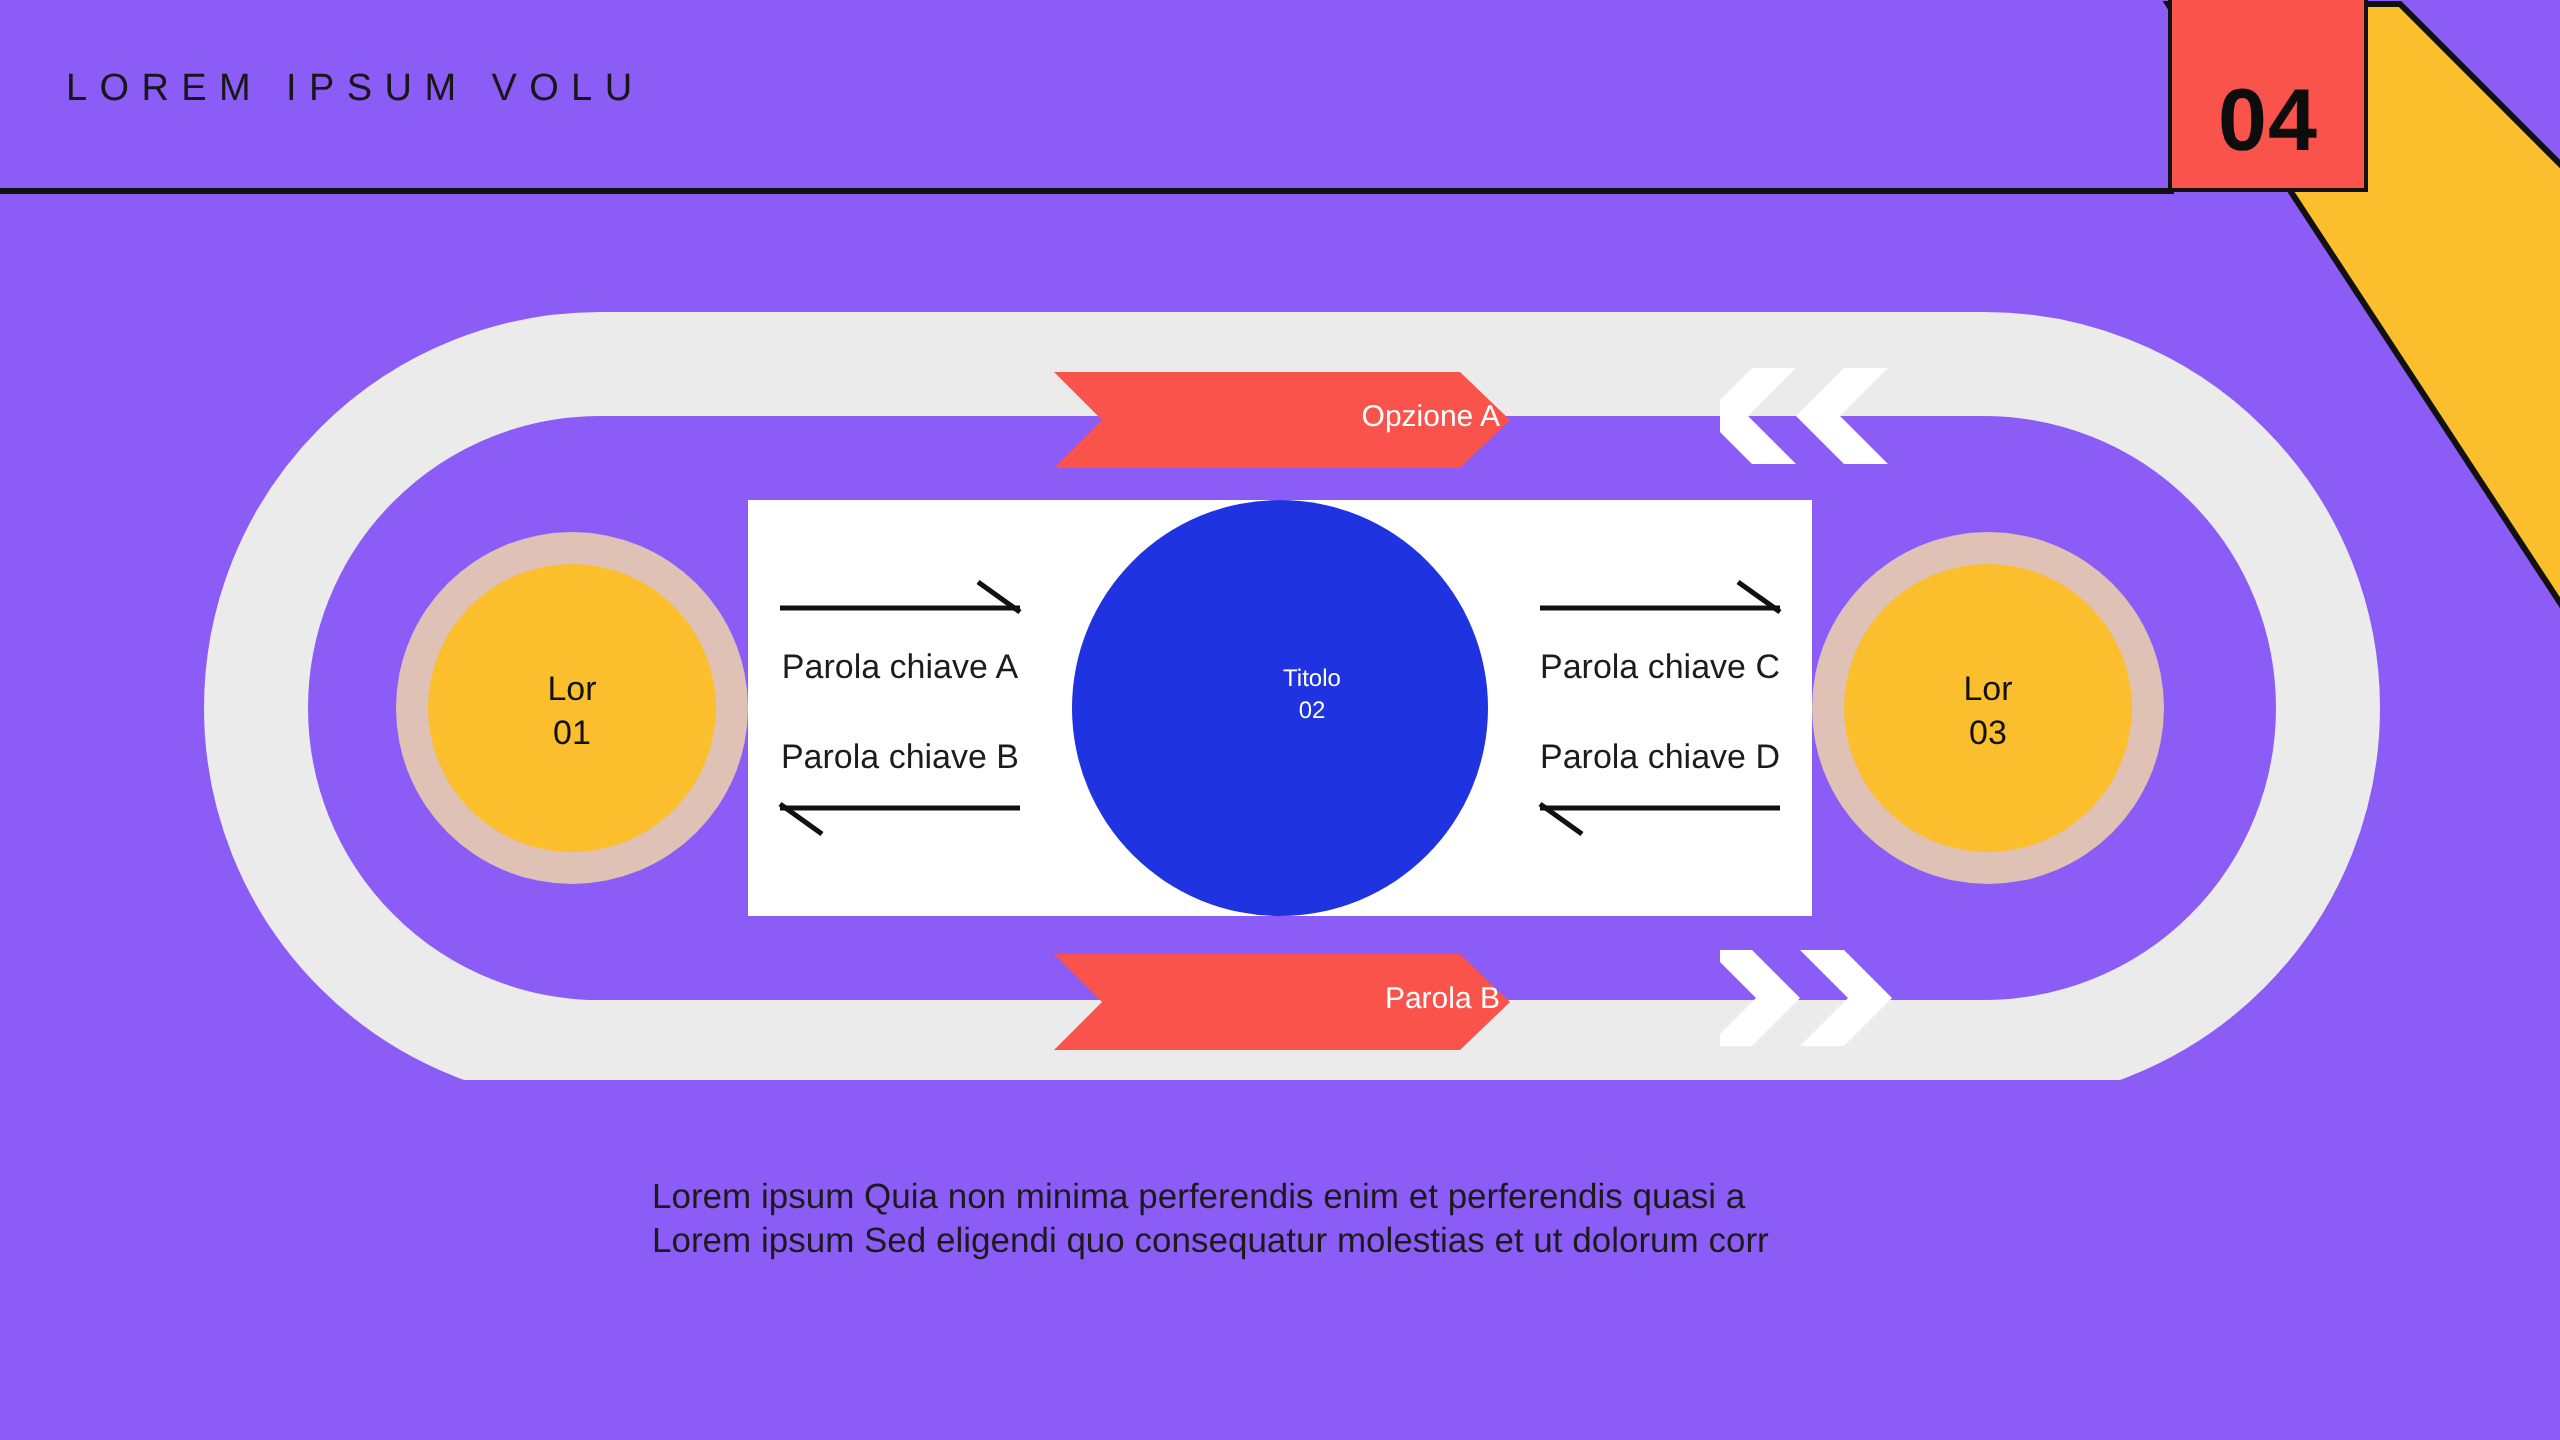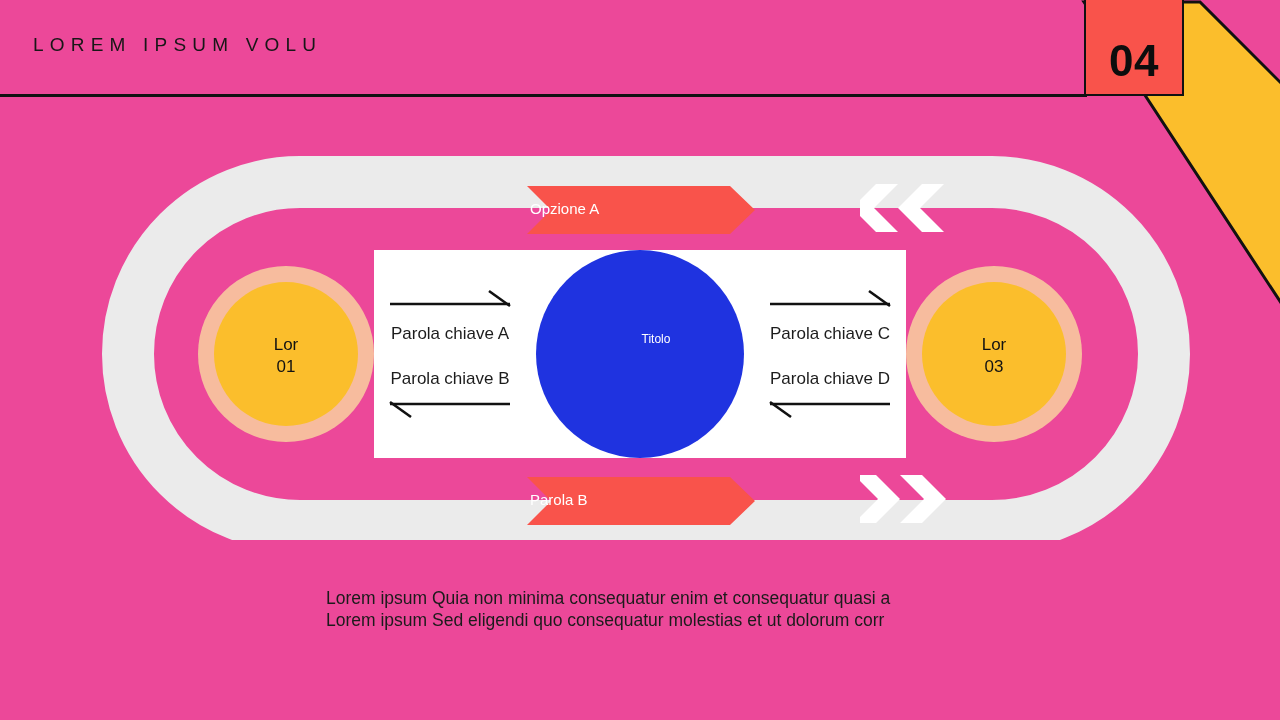--- a/index.html
+++ b/index.html
@@ -13,21 +13,21 @@
     position: relative;
     overflow: hidden;
     font-family: "Liberation Sans", sans-serif;
     color: #1a1a1a;
   }
 
   
   #slide {
     position: absolute;
     inset: 0;
-    background: #ec4899;
+    background: #8b5cf6;
   }
 
   
   #header-title {
     position: absolute;
     left: 33px;
     top: 34px;
     font-size: 19px;
     font-weight: 400;
     letter-spacing: 6.2px;
@@ -84,21 +84,21 @@
     width: 1280px;
     height: 420px;
   }
   #diagram svg { display: block; }
 
   
   .banner-label {
     position: absolute;
     font-size: 15px;
     color: #ffffff;
-    text-align: left;
+    text-align: right;
     width: 220px;
     white-space: nowrap;
   }
   #banner-a-label { left: 530px; top: 200px; }
   #banner-b-label { left: 530px; top: 491px; }
 
   
   .node-text {
     position: absolute;
     text-align: center;
@@ -259,29 +259,30 @@
 
   <div class="banner-label" id="banner-a-label">Opzione A</div>
   <div class="banner-label" id="banner-b-label">Parola B</div>
 
   <div class="node-text" id="node-left-text">
     <span class="l1">Lor</span>
     <span class="l2">01</span>
   </div>
   <div class="node-text" id="node-center-text">
     <span class="l1">Titolo</span>
+    <span class="l2">02</span>
   </div>
   <div class="node-text" id="node-right-text">
     <span class="l1">Lor</span>
     <span class="l2">03</span>
   </div>
 
   <div class="keyword" id="kw-a">Parola chiave A</div>
   <div class="keyword" id="kw-b">Parola chiave B</div>
   <div class="keyword" id="kw-c">Parola chiave C</div>
   <div class="keyword" id="kw-d">Parola chiave D</div>
 
   <div id="body-copy">
-    <span>Lorem ipsum Quia non minima consequatur enim et consequatur quasi a</span>
+    <span>Lorem ipsum Quia non minima perferendis enim et perferendis quasi a</span>
     <span>Lorem ipsum Sed eligendi quo consequatur molestias et ut dolorum corr</span>
   </div>
 
 </div>
 
 </body></html>

